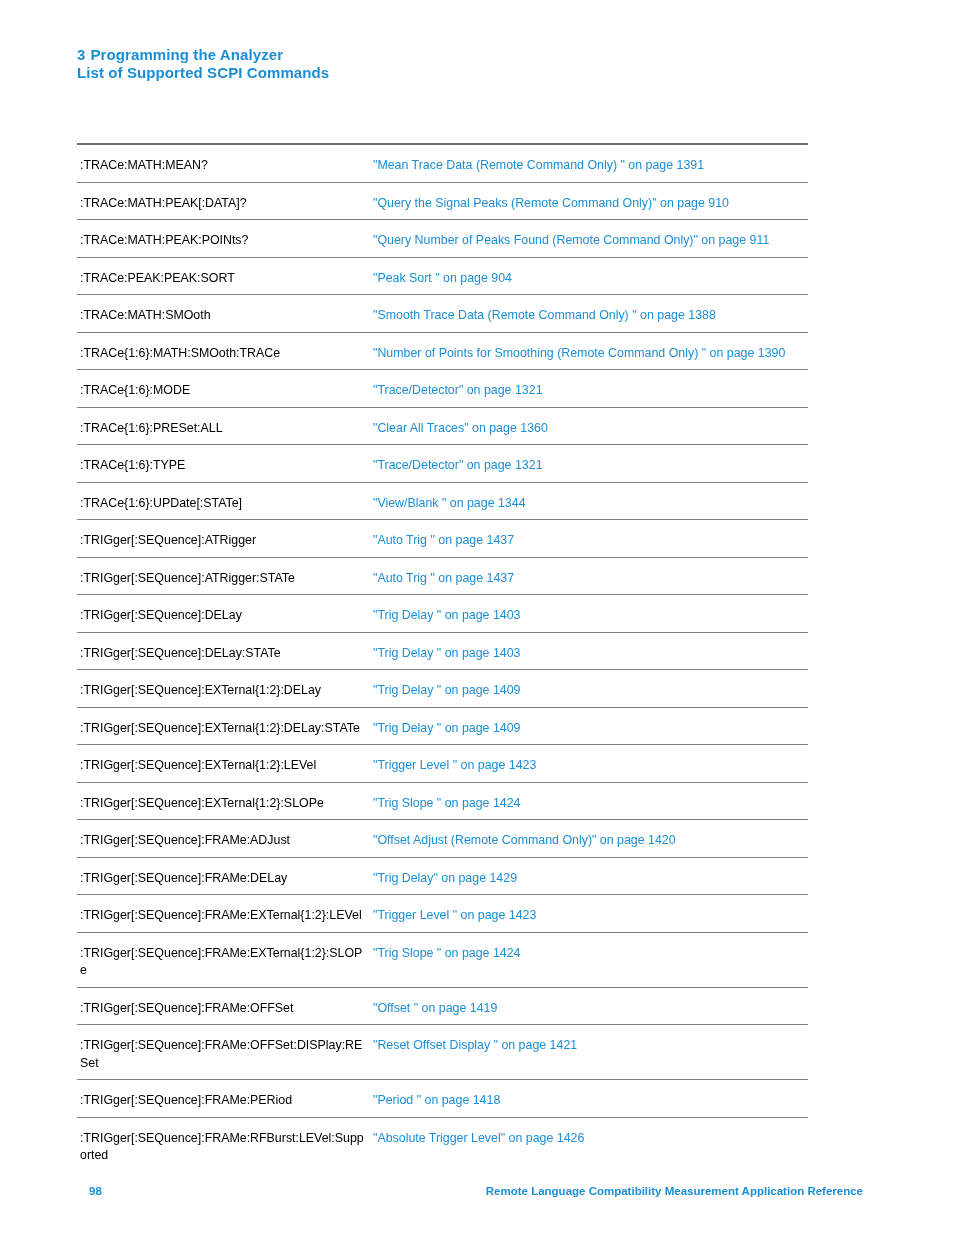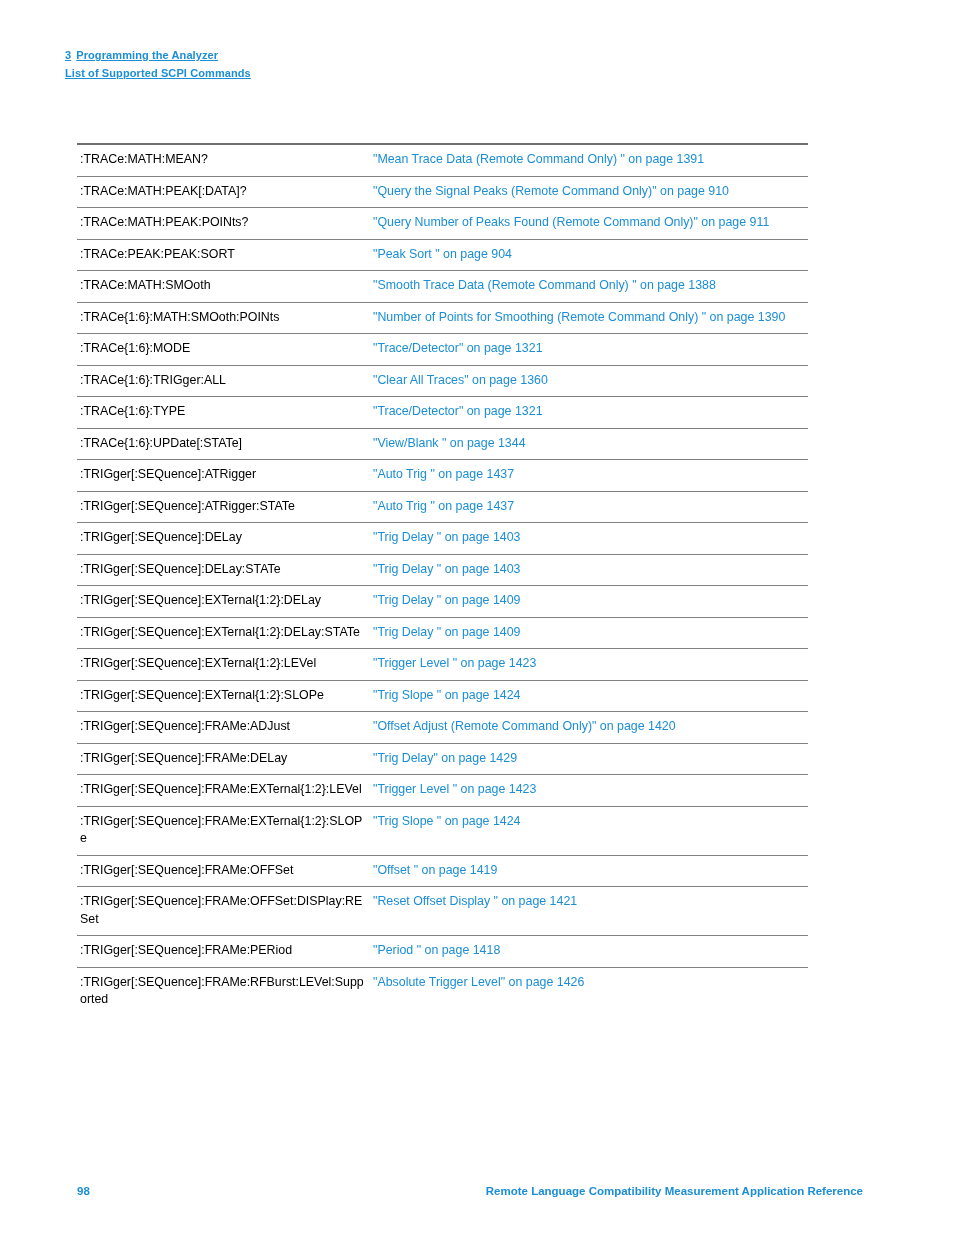--- a/index.html
+++ b/index.html
@@ -17,29 +17,28 @@
   }
 
   .page {
     position: absolute;
     inset: 0;
   }
 
   
   .running-header {
     position: absolute;
-    left: 65px;
+    left: 77px;
     top: 46px;
     color: #1b8ed6;
-    font-size: 11px;
+    font-size: 15px;
     line-height: 18px;
     font-weight: bold;
     letter-spacing: 0.1px;
     white-space: nowrap;
-    text-decoration: underline;
   }
   .running-header .chapter-line {
     display: block;
   }
   .running-header .chapter-num {
     margin-right: 5px;
   }
 
   
   .cmd-table {
@@ -54,21 +53,21 @@
   .cmd-table .col-ref { width: 436px; }
 
   .cmd-table tr {
     border-bottom: 1px solid #808080;
   }
   .cmd-table tr:last-child {
     border-bottom: none;
   }
   .cmd-table td {
     vertical-align: top;
-    padding: 6px 6px 7px 0;
+    padding: 12px 6px 7px 0;
     font-size: 12.4px;
     line-height: 17.5px;
   }
   .cmd-table td.cmd {
     color: #000000;
     padding-left: 3px;
     word-break: break-word;
   }
   .cmd-table td.ref {
     color: #1b8ed6;
@@ -93,21 +92,21 @@
     left: 77px;
     top: 1183px;
     width: 786px;
     color: #1b8ed6;
     font-size: 11.5px;
     font-weight: bold;
     line-height: 16px;
   }
   .footer .page-number {
     position: absolute;
-    left: 0;
+    left: 12px;
     top: 0;
   }
   .footer .doc-title {
     position: absolute;
     right: 0;
     top: 0;
     white-space: nowrap;
     text-align: right;
   }
 </style>
@@ -143,29 +142,29 @@
         </tr>
         <tr>
           <td class="cmd">:TRACe:PEAK:PEAK:SORT</td>
           <td class="ref"><a href="#">"Peak Sort " on page 904</a></td>
         </tr>
         <tr>
           <td class="cmd">:TRACe:MATH:SMOoth</td>
           <td class="ref"><a href="#">"Smooth Trace Data (Remote Command Only) " on page 1388</a></td>
         </tr>
         <tr>
-          <td class="cmd">:TRACe{1:6}:MATH:SMOoth:POINts</td>
+          <td class="cmd">:TRACe{1:6}:MATH:SMOoth:TRACe</td>
           <td class="ref"><a href="#">"Number of Points for Smoothing (Remote Command Only) " on page 1390</a></td>
         </tr>
         <tr>
           <td class="cmd">:TRACe{1:6}:MODE</td>
           <td class="ref"><a href="#">"Trace/Detector" on page 1321</a></td>
         </tr>
         <tr>
-          <td class="cmd">:TRACe{1:6}:TRIGger:ALL</td>
+          <td class="cmd">:TRACe{1:6}:PRESet:ALL</td>
           <td class="ref"><a href="#">"Clear All Traces" on page 1360</a></td>
         </tr>
         <tr>
           <td class="cmd">:TRACe{1:6}:TYPE</td>
           <td class="ref"><a href="#">"Trace/Detector" on page 1321</a></td>
         </tr>
         <tr>
           <td class="cmd">:TRACe{1:6}:UPDate[:STATe]</td>
           <td class="ref"><a href="#">"View/Blank " on page 1344</a></td>
         </tr>

